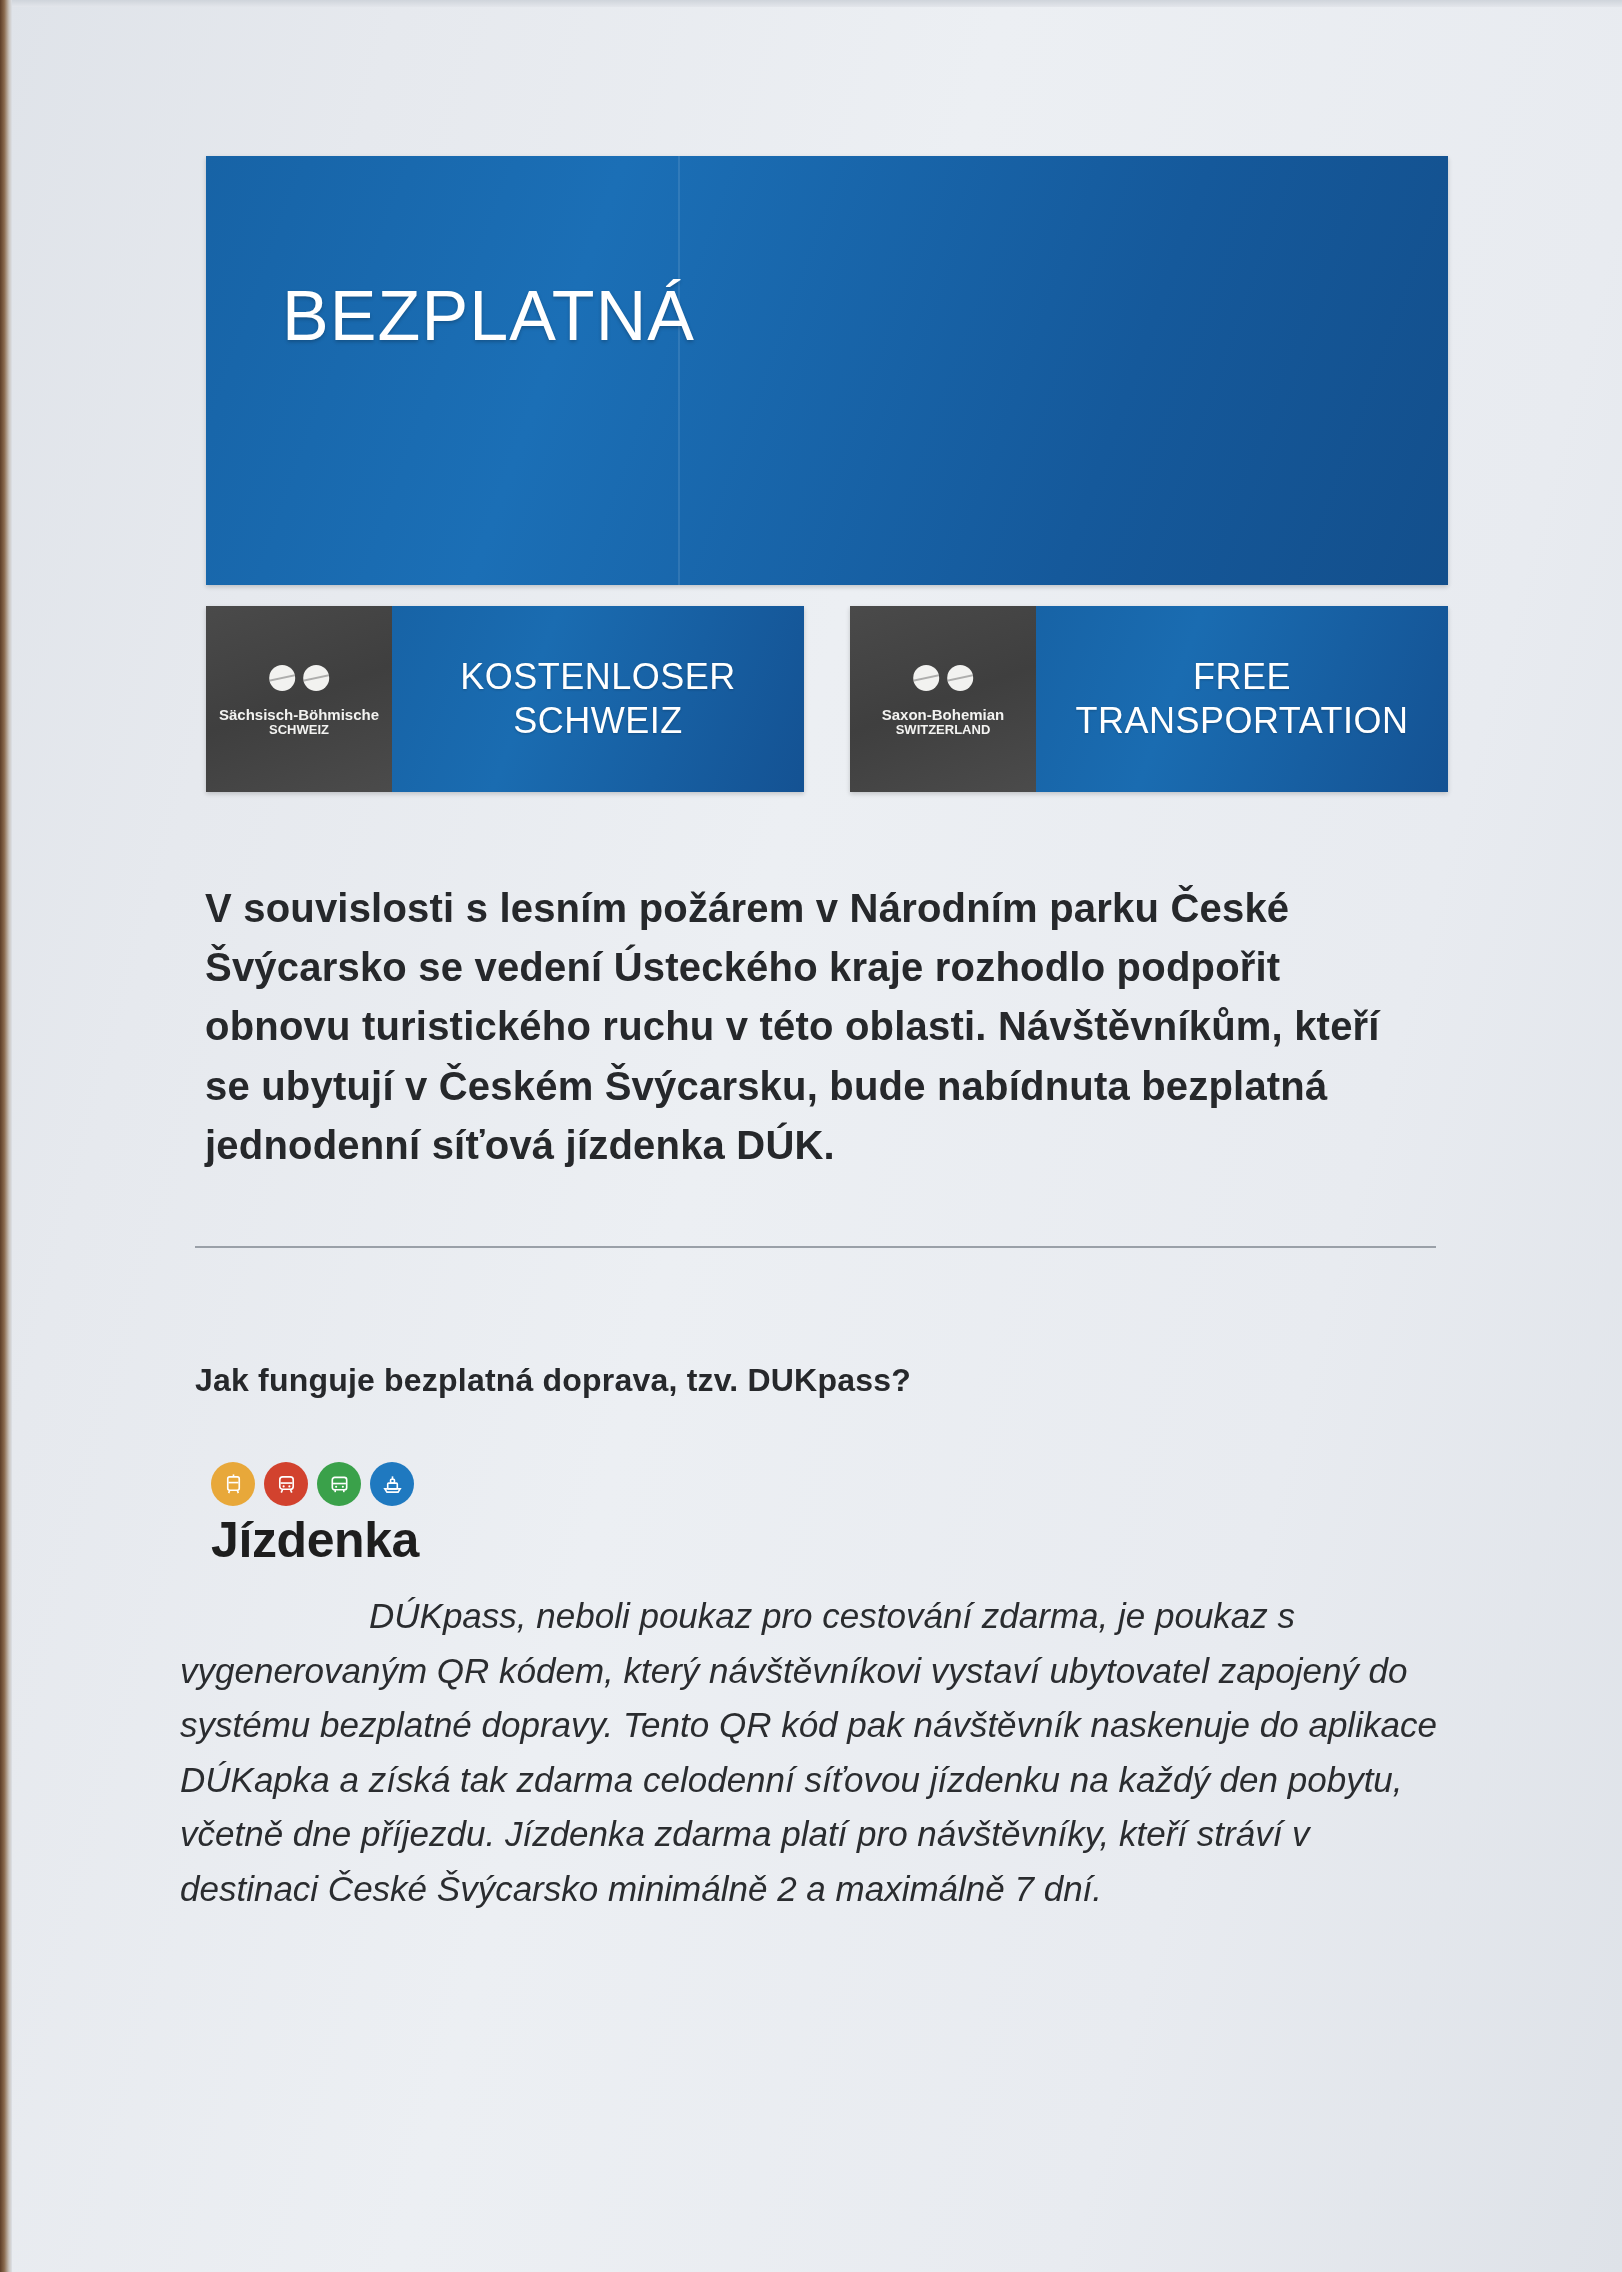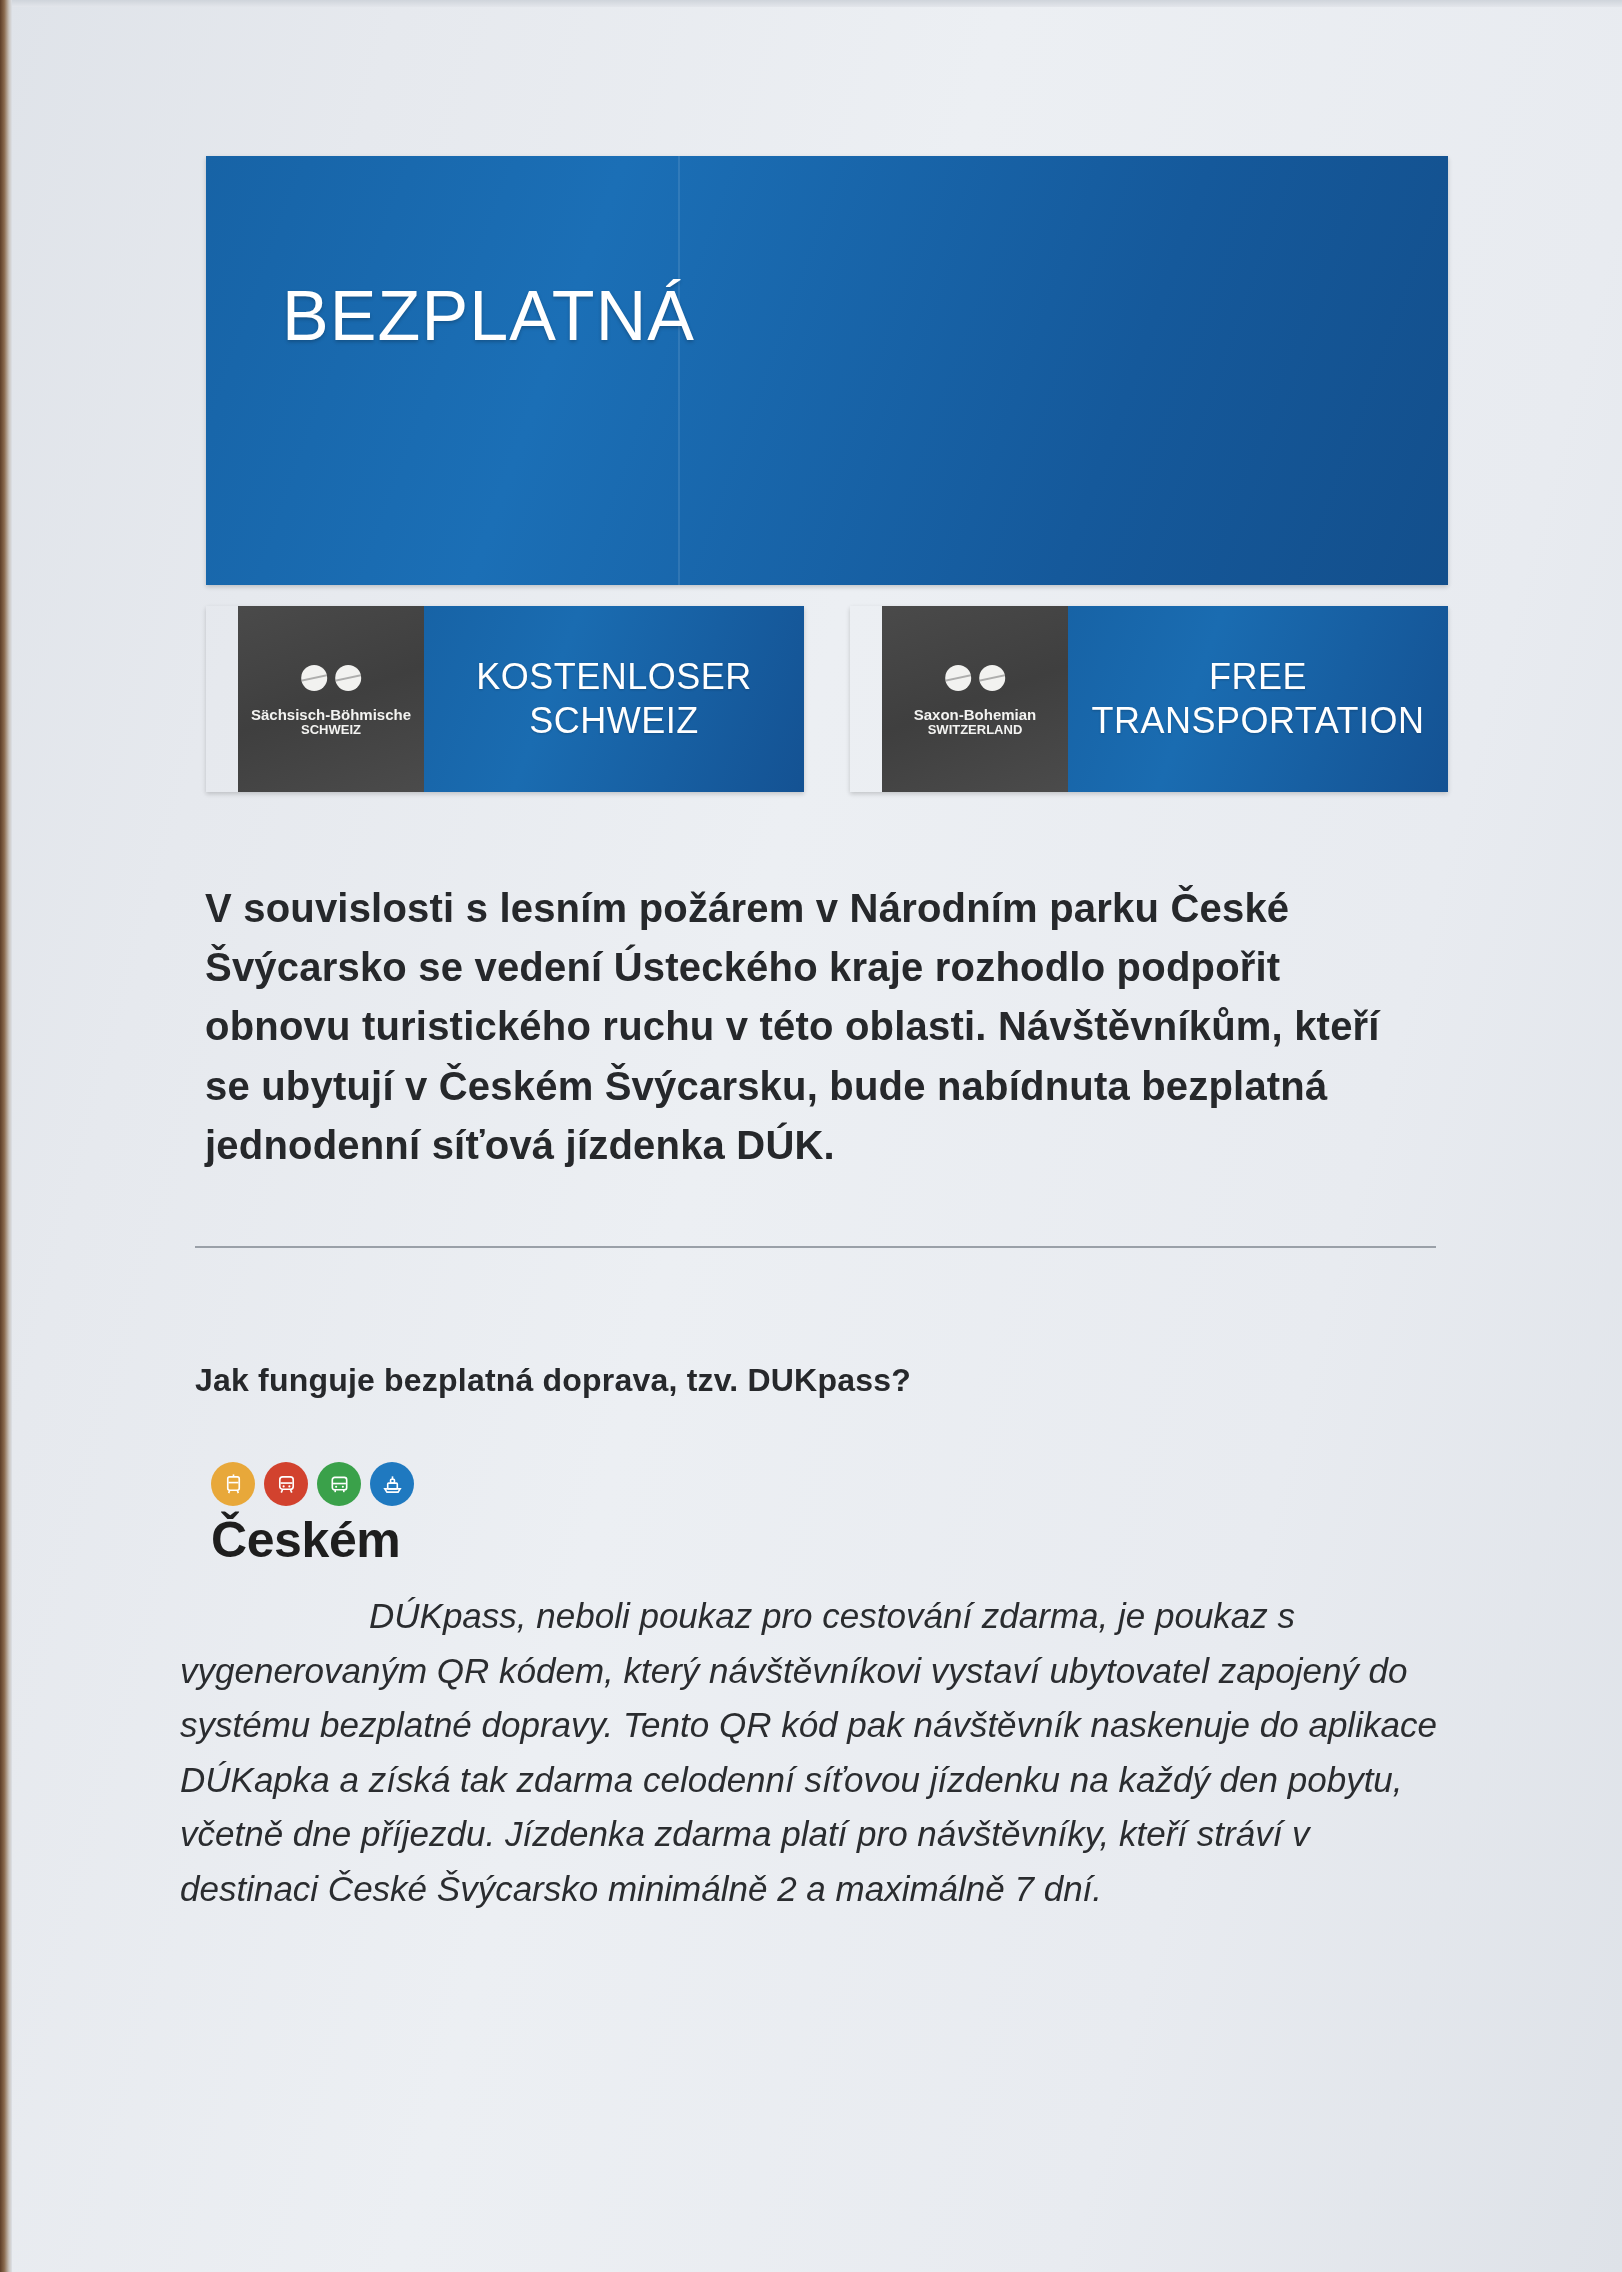--- a/index.html
+++ b/index.html
@@ -140,21 +140,20 @@
   .sub-banner {
     width: 598px;
     height: 186px;
     display: flex;
     box-shadow: 0 1.5px 4.5px rgba(0,0,0,0.18);
   }
   .sub-banner .left {
     width: 186px;
     background: linear-gradient(160deg, #4a4a4a 0%, #3f3f3f 50%, #4b4b4b 100%);
     position: relative;
-    margin-left: 32px;
   }
   .sub-banner .right {
     flex: 1;
     background: linear-gradient(110deg, #1763a6 0%, #1a6cb1 35%, #145293 100%);
     position: relative;
     display: flex;
     align-items: center;
     justify-content: center;
   }
   .sub-logo-dots { top: 59px; gap: 7.6px; }
@@ -346,19 +345,19 @@
       </span>
       <span class="ic" style="background:#1f79c0">
         <svg width="23" height="23" viewBox="0 0 24 24" fill="none" stroke="#fff" stroke-width="1.7">
           <path d="M4 16.5h16l-2.2 3.5H6.2z"></path>
           <rect x="7" y="10.5" width="10" height="6" rx="1"></rect>
           <rect x="10" y="6.5" width="4" height="4" rx="0.8"></rect>
           <line x1="12" y1="3.5" x2="12" y2="6.5"></line>
         </svg>
       </span>
     </div>
-    <div class="duk-word">Českém</div>
+    <div class="duk-word">Jízdenka</div>
   </div>
 
   <div class="body-text"><span class="first-line-pad"></span><span>DÚKpass, neboli poukaz pro cestování zdarma, je poukaz s vygenerovaným QR kódem, který návštěvníkovi vystaví ubytovatel zapojený do systému bezplatné dopravy. Tento QR kód pak návštěvník naskenuje do aplikace DÚKapka a získá tak zdarma celodenní síťovou jízdenku na každý den pobytu, včetně dne příjezdu. Jízdenka zdarma platí pro návštěvníky, kteří stráví v destinaci České Švýcarsko minimálně 2 a maximálně 7 dní.</span></div>
 
 </div>
 
 
 </body></html>

